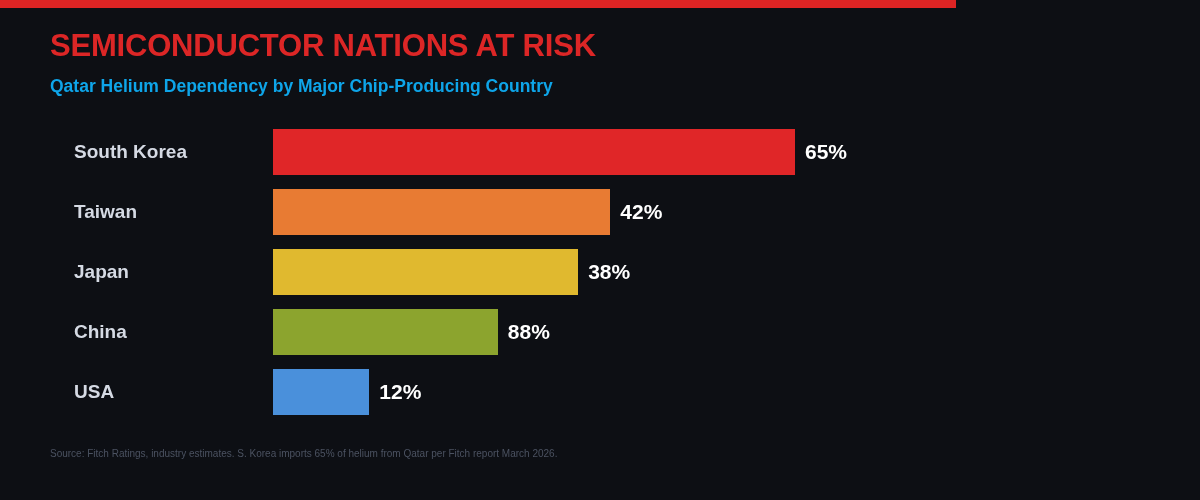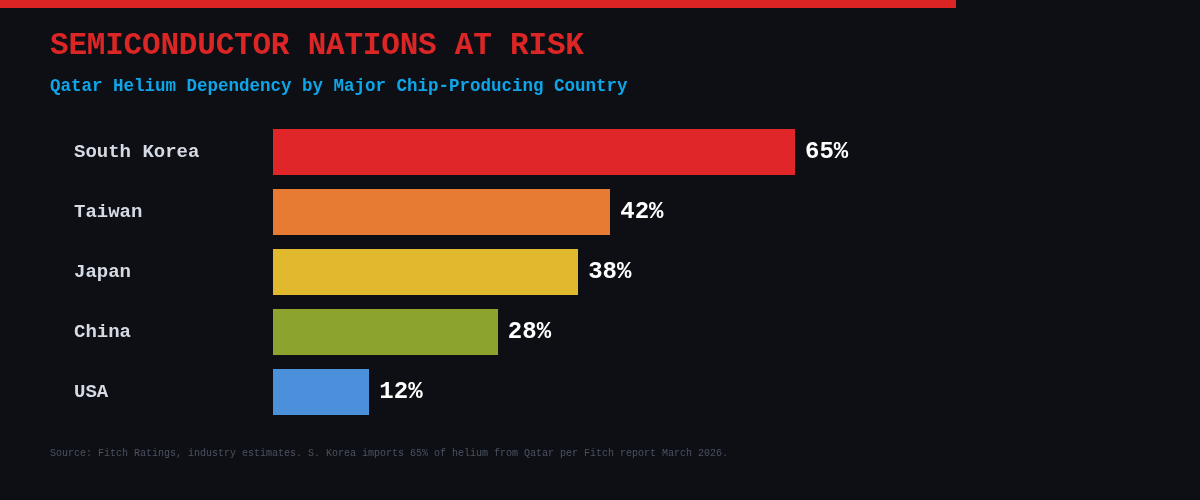--- a/index.html
+++ b/index.html
@@ -5,21 +5,21 @@
   html, body {
     margin: 0;
     padding: 0;
     background: #0d0f14;
   }
   #canvas {
     position: relative;
     width: 956px;
     height: 500px;
     background: #0d0f14;
-    font-family: Liberation Mono, monospace;
+    font-family: Liberation Sans, sans-serif;
     overflow: hidden;
   }
 
   
   #top-stripe {
     position: absolute;
     left: 0;
     top: 0;
     width: 1200px;
     height: 8px;
@@ -82,21 +82,21 @@
     position: absolute;
     left: 0;
     top: 0;
     height: 46px;
   }
   .bar-value {
     position: absolute;
     top: 0;
     height: 46px;
     line-height: 46px;
-    font-size: 24px;
+    font-size: 21px;
     font-weight: bold;
     color: #ffffff;
     white-space: nowrap;
   }
 
   
   #source {
     position: absolute;
     left: 50px;
     top: 448px;
@@ -135,21 +135,21 @@
         <div class="bar-label">Japan</div>
         <div class="bar-track">
           <div class="bar-fill" style="width: 305.169px; background: rgb(224, 185, 47);"></div>
           <div class="bar-value" style="left: 315.169px;">38%</div>
         </div>
       </div>
       <div class="bar-row">
         <div class="bar-label">China</div>
         <div class="bar-track">
           <div class="bar-fill" style="width: 224.862px; background: rgb(140, 164, 46);"></div>
-          <div class="bar-value" style="left: 234.862px;">28%</div>
+          <div class="bar-value" style="left: 234.862px;">88%</div>
         </div>
       </div>
       <div class="bar-row">
         <div class="bar-label">USA</div>
         <div class="bar-track">
           <div class="bar-fill" style="width: 96.3692px; background: rgb(74, 144, 219);"></div>
           <div class="bar-value" style="left: 106.369px;">12%</div>
         </div>
       </div>
     </div>

